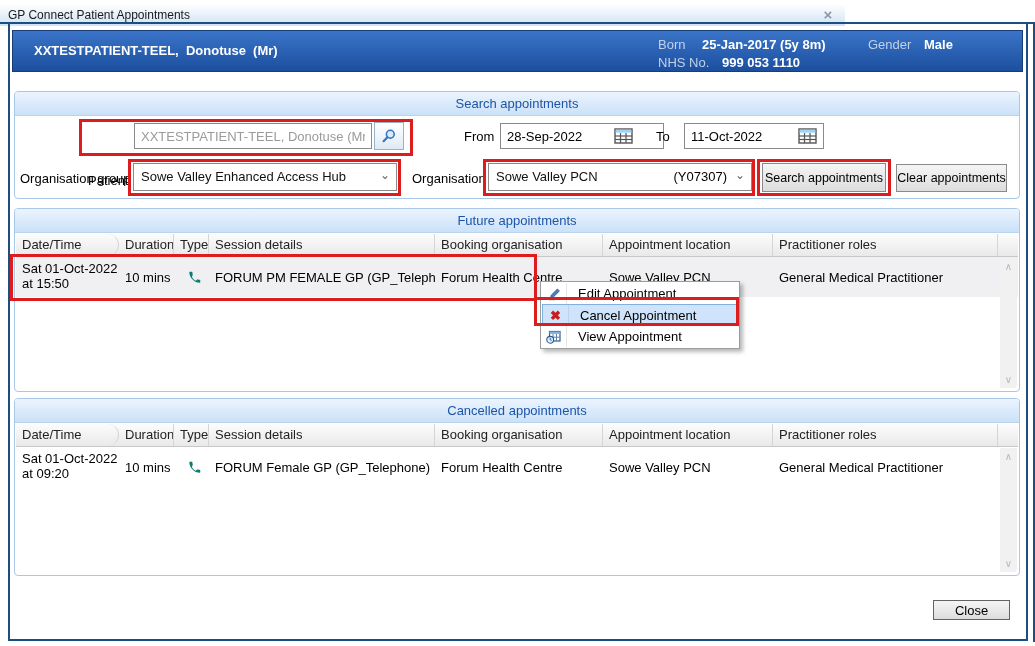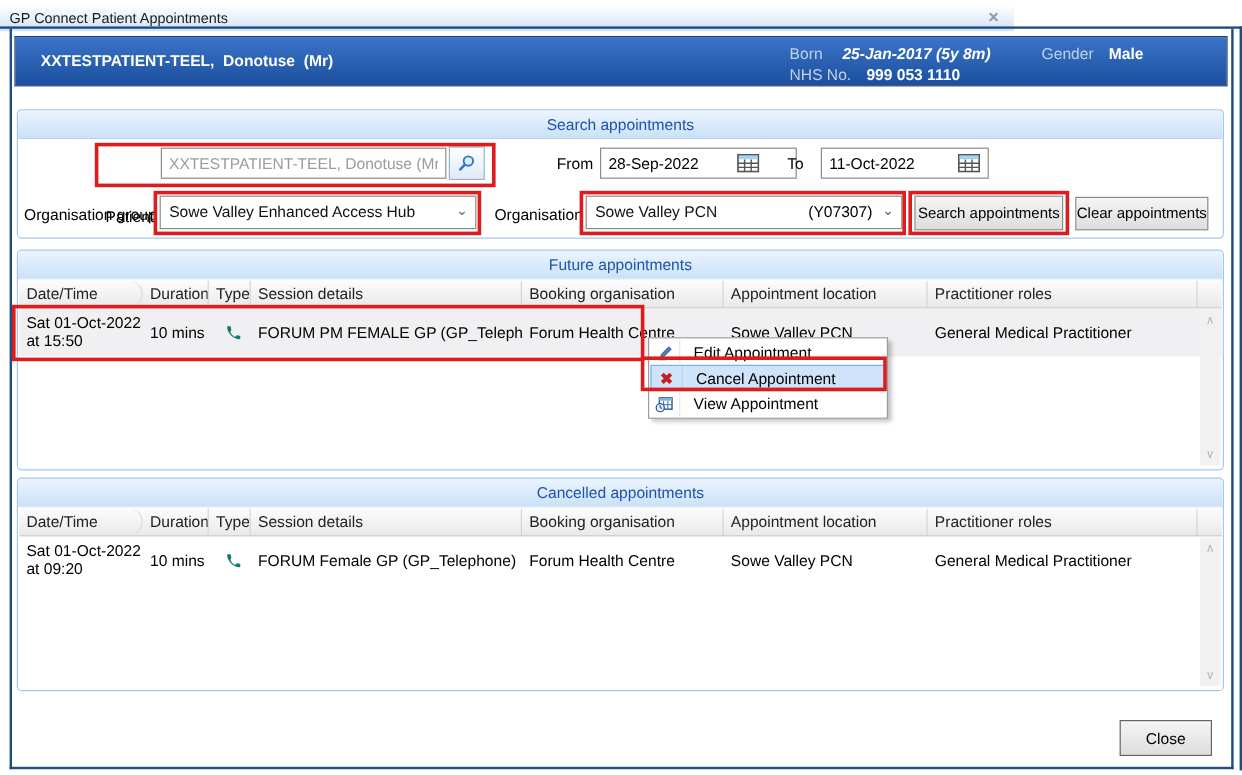--- a/index.html
+++ b/index.html
@@ -73,41 +73,41 @@
     border:1px solid #9c9c9c;box-shadow:3px 3px 4px rgba(0,0,0,0.28);z-index:50;padding:1px 0;}
   .cmenu .mi{height:21px;display:flex;align-items:center;cursor:default;}
   .cmenu .mico{width:26px;height:21px;display:flex;align-items:center;justify-content:center;
     border-right:1px solid #e6e6e6;flex:0 0 26px;}
   .cmenu .mlabel{padding-left:11px;font-size:13px;color:#000;white-space:nowrap;}
   .cmenu .mi.hl{background:#cfe4fa;border:1px solid #7fb0e0;margin:0 1px;height:22px;}
   .xglyph{color:#c41e1e;font-weight:bold;font-size:13px;line-height:13px;}
   
   .anno{position:absolute;border:3px solid #dd1d1d;z-index:60;pointer-events:none;}
   
-  .closebtn{left:933px;top:600px;width:77px;height:30px;border:1px solid #636363;font-size:13px;}
+  .closebtn{left:933px;top:600px;width:77px;height:20px;border:1px solid #636363;font-size:13px;}
 </style>
 </head>
 <body>
 
 <div class="screen">
 
   <div class="titlebar">
     <span class="title">GP Connect Patient Appointments</span>
     <span class="closex">×</span>
   </div>
   <div class="frame f-top"></div>
   <div class="frame f-left"></div>
   <div class="frame f-right"></div>
   <div class="frame f-edge"></div>
   <div class="frame f-bottom"></div>
 
   <div class="banner">
     <span class="pname">XXTESTPATIENT-TEEL,  Donotuse  (Mr)</span>
     <span class="lbl" style="left:645px;top:6px;">Born</span>
-    <span class="val" style="left:689px;top:6px;font-style:italic;">25-Jan-2017 (5y 8m)</span>
+    <span class="val" style="left:689px;top:6px;">25-Jan-2017 (5y 8m)</span>
     <span class="lbl" style="left:855px;top:6px;">Gender</span>
     <span class="val" style="left:911px;top:6px;">Male</span>
     <span class="lbl" style="left:645px;top:24px;">NHS No.</span>
     <span class="val" style="left:709px;top:24px;">999 053 1110</span>
   </div>
 
   <div class="panel p-search">
     <div class="panel-head">Search appointments</div>
   </div>
   <span class="flabel" style="left:88px;top:129px;margin-top:44px;">Patient</span>

